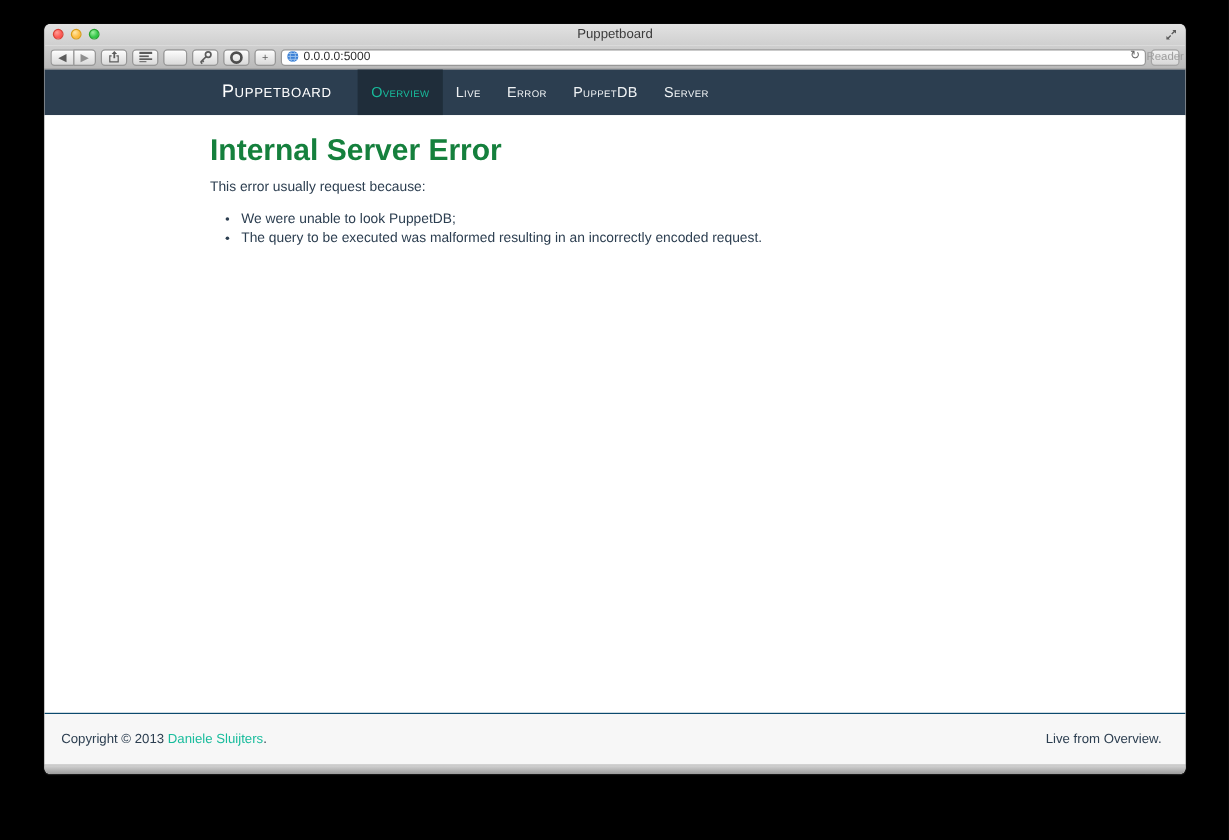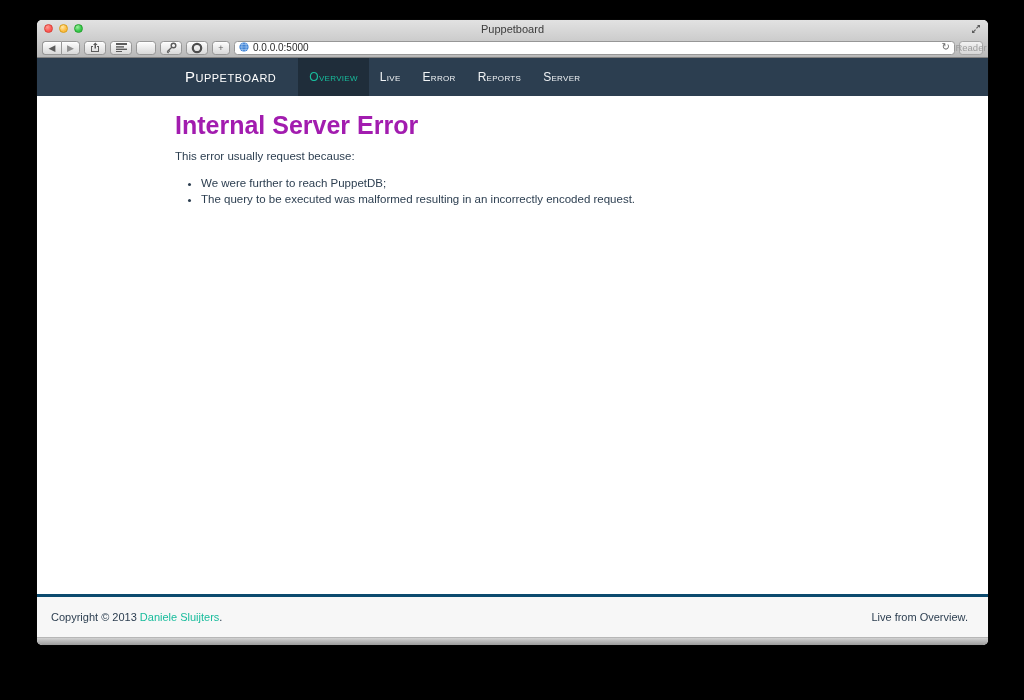--- a/index.html
+++ b/index.html
@@ -67,28 +67,28 @@
   .nav-item {
     font-variant: small-caps; font-variant-caps: small-caps;
     font-size: 12px; color: #f0f3f5; line-height: 38px; padding: 0 11px;
     text-decoration: none; letter-spacing: 0.3px;
   }
   .nav-item.active { background: #1f2d3a; color: #18bc9c; }
 
   
   .content { flex: 1 1 auto; background: #ffffff; overflow: hidden; }
   .container { width: 675px; margin: 0 auto; color: #2c3e50; }
-  h1.page-title { font-size: 25px; font-weight: 700; color: #a21caf; margin: 14px 0 9px 0; line-height: 30px; }
+  h1.page-title { font-size: 25px; font-weight: 700; color: #15803d; margin: 14px 0 9px 0; line-height: 30px; }
   .content p { font-size: 11.5px; line-height: 15px; margin: 0 0 10px 0; }
   .content ul { margin: 12px 0 10px 0; padding-left: 26px; }
   .content li { font-size: 11.5px; line-height: 15.5px; }
 
   
   .footer {
-    flex: 0 0 43px; background: #f7f7f7; border-top: 3px solid #0c4a6e;
+    flex: 0 0 43px; background: #f7f7f7; border-top: 1px solid #0c4a6e;
     display: flex; align-items: center; justify-content: space-between;
     padding: 0 20px 0 14px; font-size: 11px; color: #2c3e50;
   }
   .footer a { color: #18bc9c; text-decoration: none; }
 
   .bottomstrip {
     flex: 0 0 8px; background: linear-gradient(#d2d2d2, #9c9c9c);
     border-top: 1px solid #b7b7b7;
   }
 
@@ -164,31 +164,31 @@
     </div>
     <span class="reader-btn">Reader</span>
   </div>
 
   <div class="navbar">
     <div class="nav-inner">
       <a class="brand" href="#">Puppetboard</a>
       <a class="nav-item active" href="#">Overview</a>
       <a class="nav-item" href="#">Live</a>
       <a class="nav-item" href="#">Error</a>
-      <a class="nav-item" href="#">Reports</a>
+      <a class="nav-item" href="#">PuppetDB</a>
       <a class="nav-item" href="#">Server</a>
     </div>
   </div>
 
   <div class="content">
     <div class="container">
       <h1 class="page-title">Internal Server Error</h1>
       <p>This error usually request because:</p>
       <ul>
-        <li>We were further to reach PuppetDB;</li>
+        <li>We were unable to look PuppetDB;</li>
         <li>The query to be executed was malformed resulting in an incorrectly encoded request.</li>
       </ul>
     </div>
   </div>
 
   <div class="footer">
     <div>
       <span>Copyright © 2013 </span><a href="#">Daniele Sluijters</a><span>.</span>
     </div>
     <div>Live from Overview.</div>

